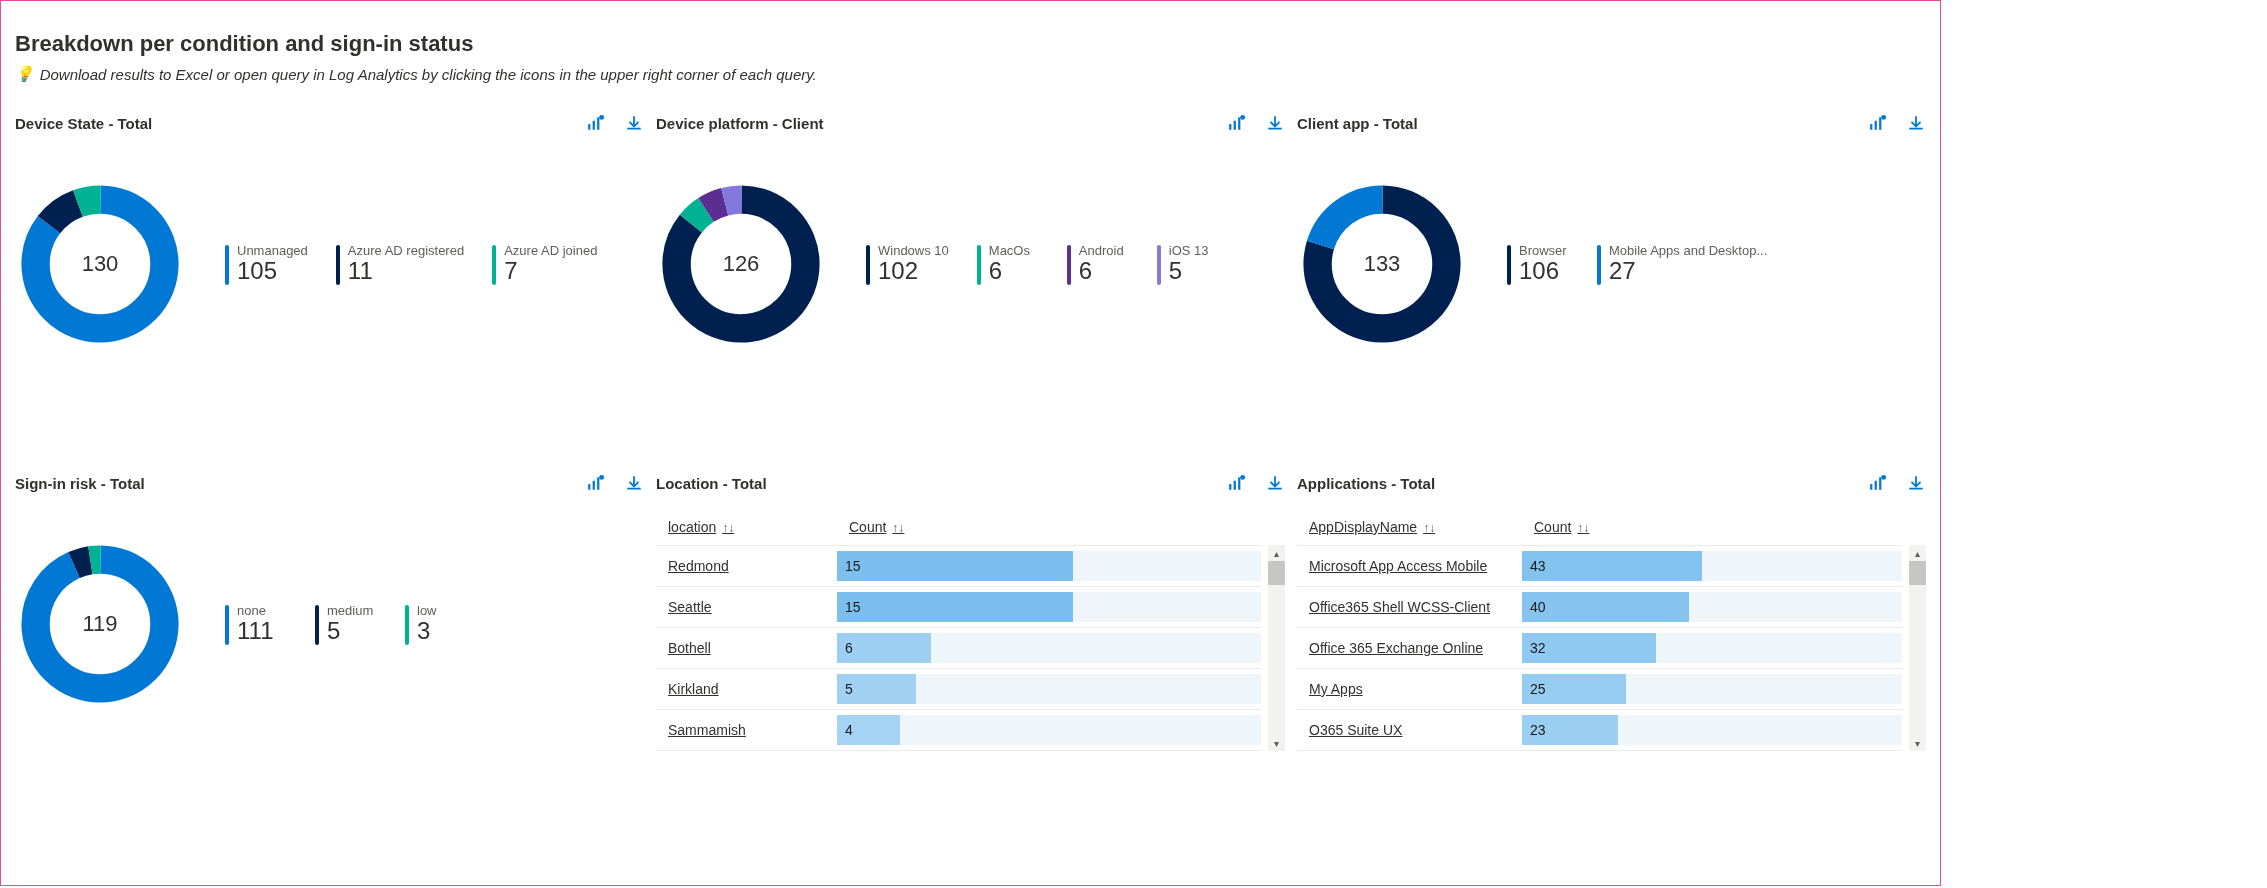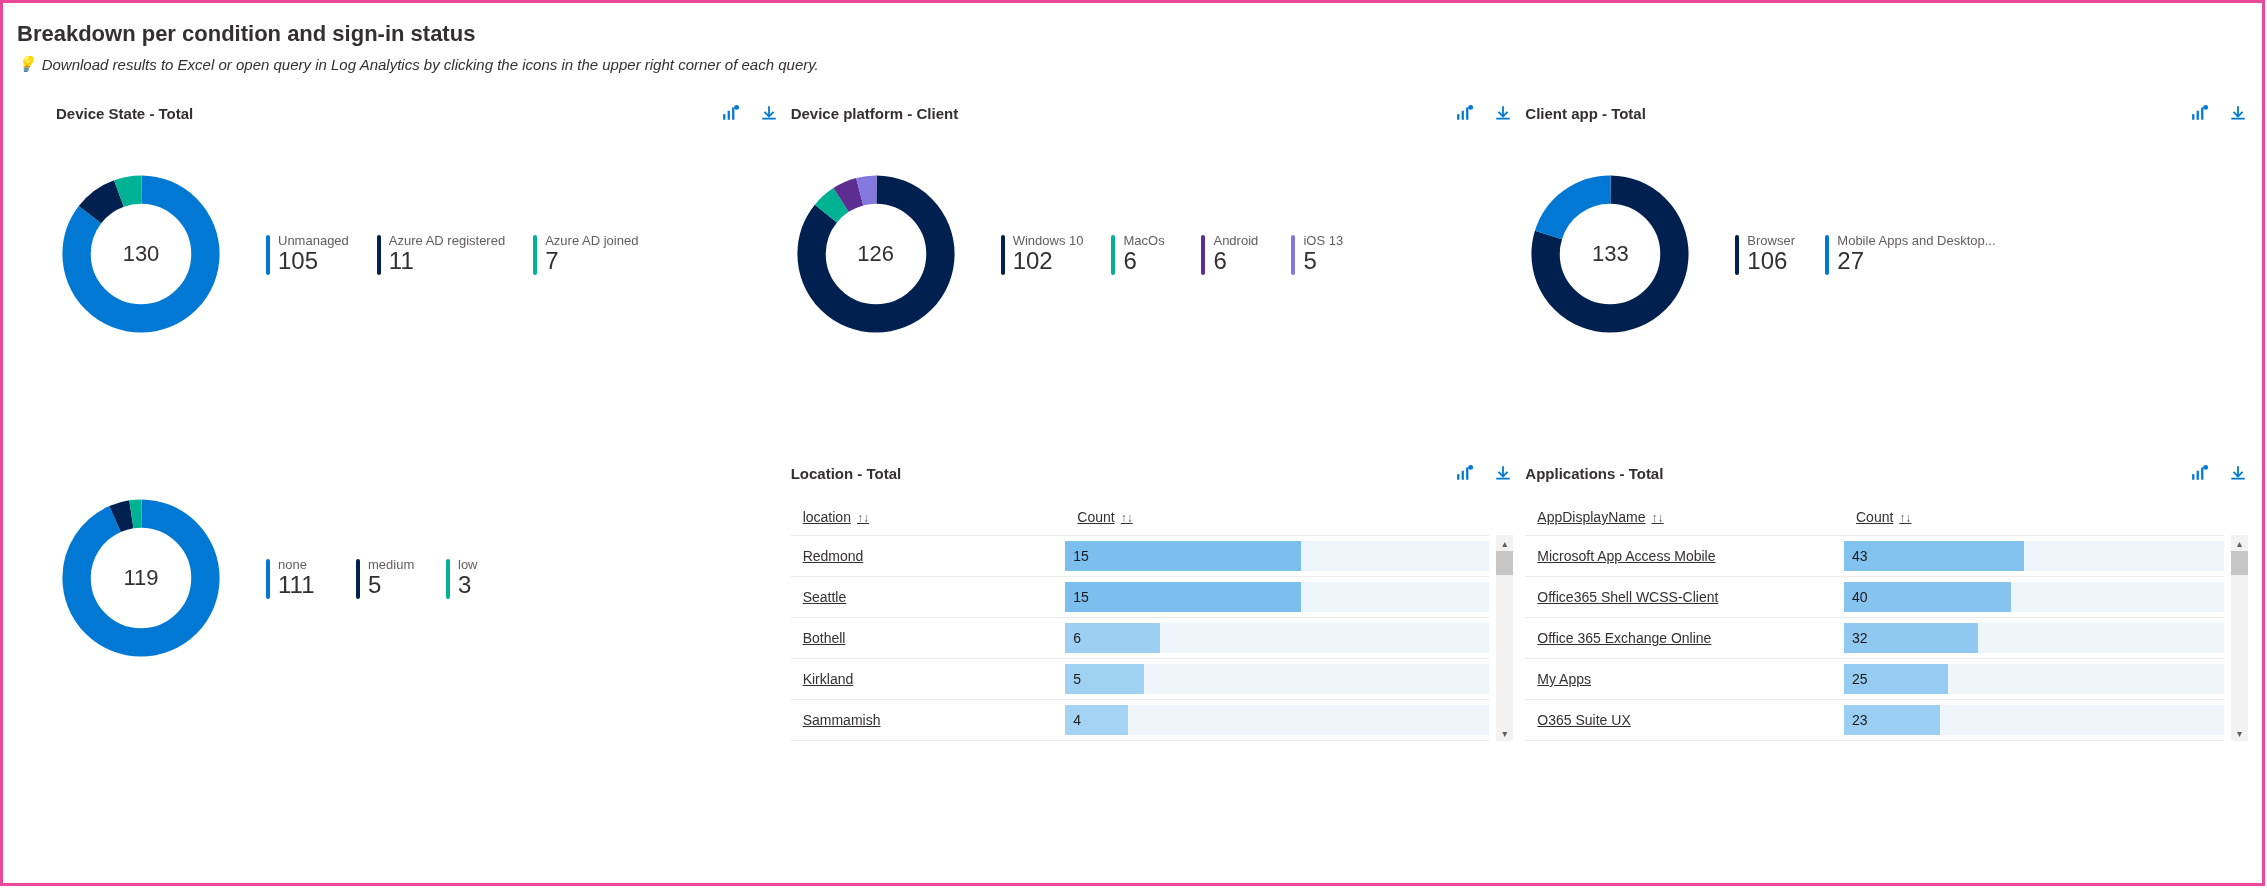--- a/index.html
+++ b/index.html
@@ -4,25 +4,25 @@
 <style>
   html, body {
     margin: 0;
     padding: 0;
     font-family: "Segoe UI", Arial, sans-serif;
     font-size: 14px;
     color: #323130;
     background: #fff;
   }
   .page {
-    border: 3px solid #ec4899;
-    width: 2265px;
+    border: 1px solid #ec4899;
+    width: 1941px;
     height: 886px;
     box-sizing: border-box;
-    padding: 14px 14px;
+    padding: 26px 14px;
     position: relative;
     overflow: hidden;
   }
   .title {
     font-size: 22px;
     font-weight: 600;
     margin: 4px 0 8px 0;
   }
   .tip-row {
     font-size: 15px;
@@ -31,21 +31,20 @@
     margin-bottom: 30px;
     display: flex;
     align-items: center;
     gap: 6px;
   }
   .grid {
     display: grid;
     grid-template-columns: repeat(3, 1fr);
     grid-template-rows: 360px 350px;
     column-gap: 12px;
-    margin-left: 39px;
   }
   .card {
     position: relative;
   }
   .card-header {
     font-size: 15px;
     font-weight: 600;
     display: flex;
     align-items: center;
     margin-bottom: 16px;
@@ -324,20 +323,40 @@
     <div class="legend-item">
       <div class="legend-bar" style="background:#0078d4"></div>
       <div class="legend-label">Mobile Apps and Desktop...</div>
       <div class="legend-value">27</div>
     </div>
           </div>
       </div>
     </div>
 
     <div class="card">
+      <div class="card-header">
+        <span class="card-title">Sign-in risk - Total</span>
+        <div class="card-actions">
+          <span class="icon-btn">
+            <svg viewBox="0 0 16 16" width="18" height="18">
+                <rect x="1" y="9" width="2" height="5" fill="#0078d4"></rect>
+                <rect x="5" y="6" width="2" height="8" fill="#0078d4"></rect>
+                <rect x="9" y="3" width="2" height="11" fill="#0078d4"></rect>
+                <circle cx="13" cy="3" r="2.2" fill="#0078d4"></circle>
+              </svg>
+          </span>
+          <span class="icon-btn">
+            <svg viewBox="0 0 16 16" width="18" height="18" fill="none" stroke="#0078d4" stroke-width="1.6">
+                <path d="M8 2v8"></path>
+                <path d="M4 7l4 4 4-4"></path>
+                <path d="M2 13h12"></path>
+              </svg>
+          </span>
+        </div>
+      </div>
       <div class="donut-area">
         <div class="donut-wrap">
           <svg viewBox="0 0 42 42">
               <circle cx="21" cy="21" r="15.9155" fill="transparent" stroke="#0078d4" stroke-width="7" stroke-dasharray="93.27731092436974 6.722689075630257" stroke-dashoffset="25"></circle>
               <circle cx="21" cy="21" r="15.9155" fill="transparent" stroke="#002050" stroke-width="7" stroke-dasharray="4.201680672268908 95.7983193277311" stroke-dashoffset="-68.27731092436974"></circle>
               <circle cx="21" cy="21" r="15.9155" fill="transparent" stroke="#00b294" stroke-width="7" stroke-dasharray="2.5210084033613445 97.47899159663865" stroke-dashoffset="-72.47899159663865"></circle>
               <circle cx="21" cy="21" r="11" fill="#fff"></circle>
             </svg>
           <div class="donut-center">119</div>
         </div>

